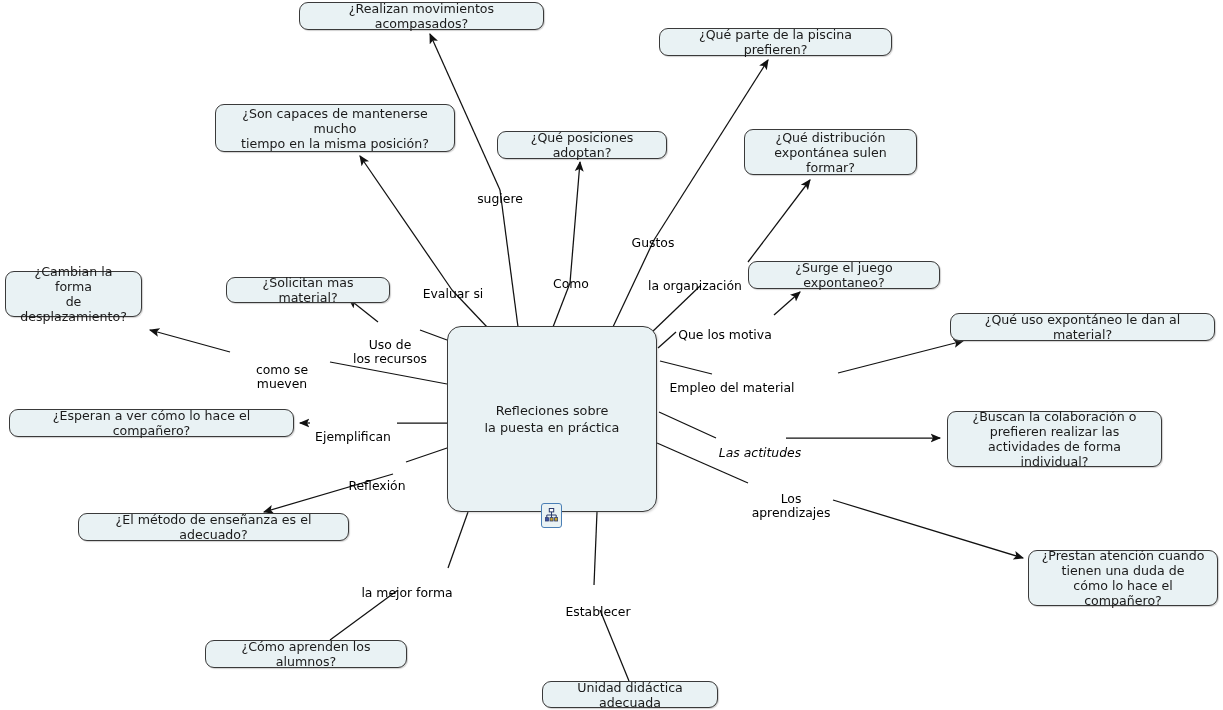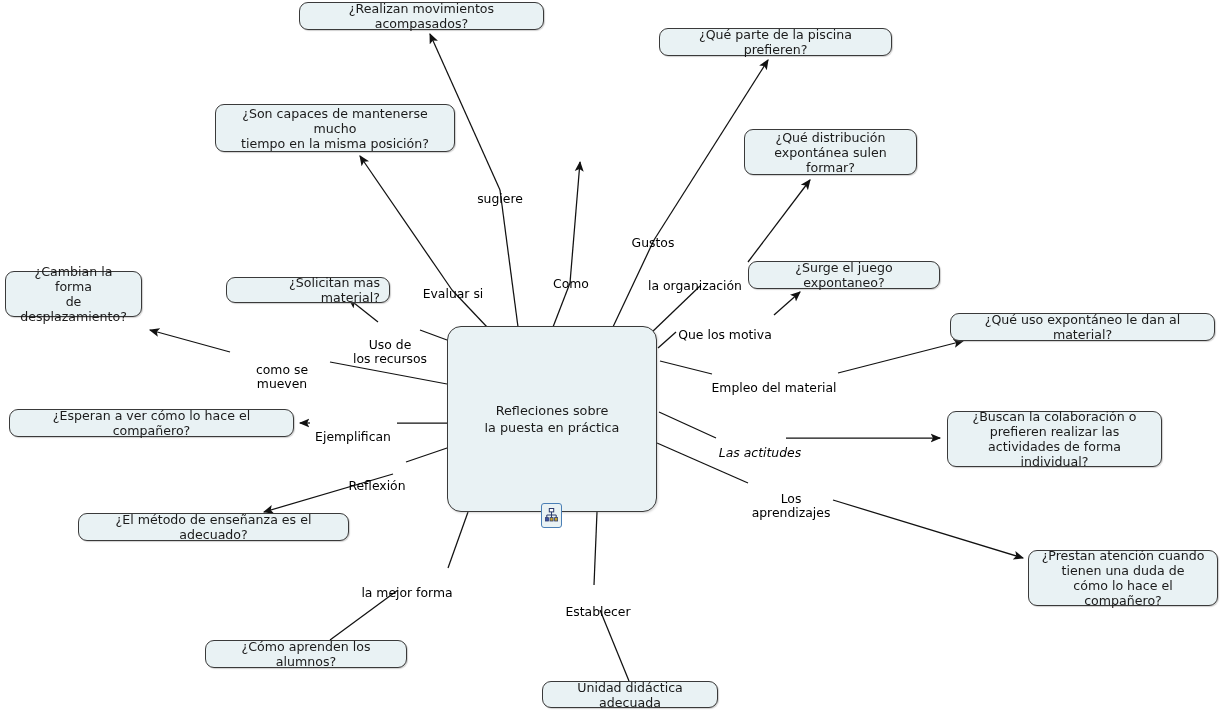--- a/index.html
+++ b/index.html
@@ -121,20 +121,23 @@
 
   <div class="node" style="left:299px;top:2px;width:245px;height:28px;">
     <span>¿Realizan movimientos acompasados?</span>
   </div>
 
   <div class="node" style="left:215px;top:104px;width:240px;height:48px;">
     <span>¿Son capaces de mantenerse mucho
 tiempo en la misma posición?</span>
   </div>
 
+  <div class="node" style="left:497px;top:131px;width:170px;height:28px;">
+    <span>¿Qué posiciones adoptan?</span>
+  </div>
 
   <div class="node" style="left:659px;top:28px;width:233px;height:28px;">
     <span>¿Qué parte de la piscina prefieren?</span>
   </div>
 
   <div class="node" style="left:744px;top:129px;width:173px;height:46px;">
     <span>¿Qué distribución
 expontánea sulen formar?</span>
   </div>
 
@@ -151,21 +154,21 @@
 prefieren realizar las
 actividades de forma individual?</span>
   </div>
 
   <div class="node" style="left:1028px;top:550px;width:190px;height:56px;">
     <span>¿Prestan atención cuando
 tienen una duda de
 cómo lo hace el compañero?</span>
   </div>
 
-  <div class="node" style="left:226px;top:277px;width:164px;height:26px;text-align:right;">
+  <div class="node" style="left:226px;top:277px;width:164px;height:26px;">
     <span>¿Solicitan mas material?</span>
   </div>
 
   <div class="node" style="left:5px;top:271px;width:137px;height:46px;">
     <span>¿Cambian la forma
 de desplazamiento?</span>
   </div>
 
   <div class="node" style="left:9px;top:409px;width:285px;height:28px;">
     <span>¿Esperan a ver cómo lo hace el compañero?</span>
@@ -215,21 +218,21 @@
   </div>
 
   <div class="edge-label" style="left:640px;top:264px;width:110px;">
     <span>la organización</span>
   </div>
 
   <div class="edge-label" style="left:673px;top:313px;width:104px;">
     <span>Que los motiva</span>
   </div>
 
-  <div class="edge-label" style="left:710px;top:366px;width:128px;">
+  <div class="edge-label" style="left:668px;top:366px;width:128px;">
     <span>Empleo del material</span>
   </div>
 
   <div class="edge-label" style="left:714px;top:431px;width:92px;font-style:italic;">
     <span>Las actitudes</span>
   </div>
 
   <div class="edge-label" style="left:746px;top:477px;width:90px;">
     <span>Los
 aprendizajes</span>

